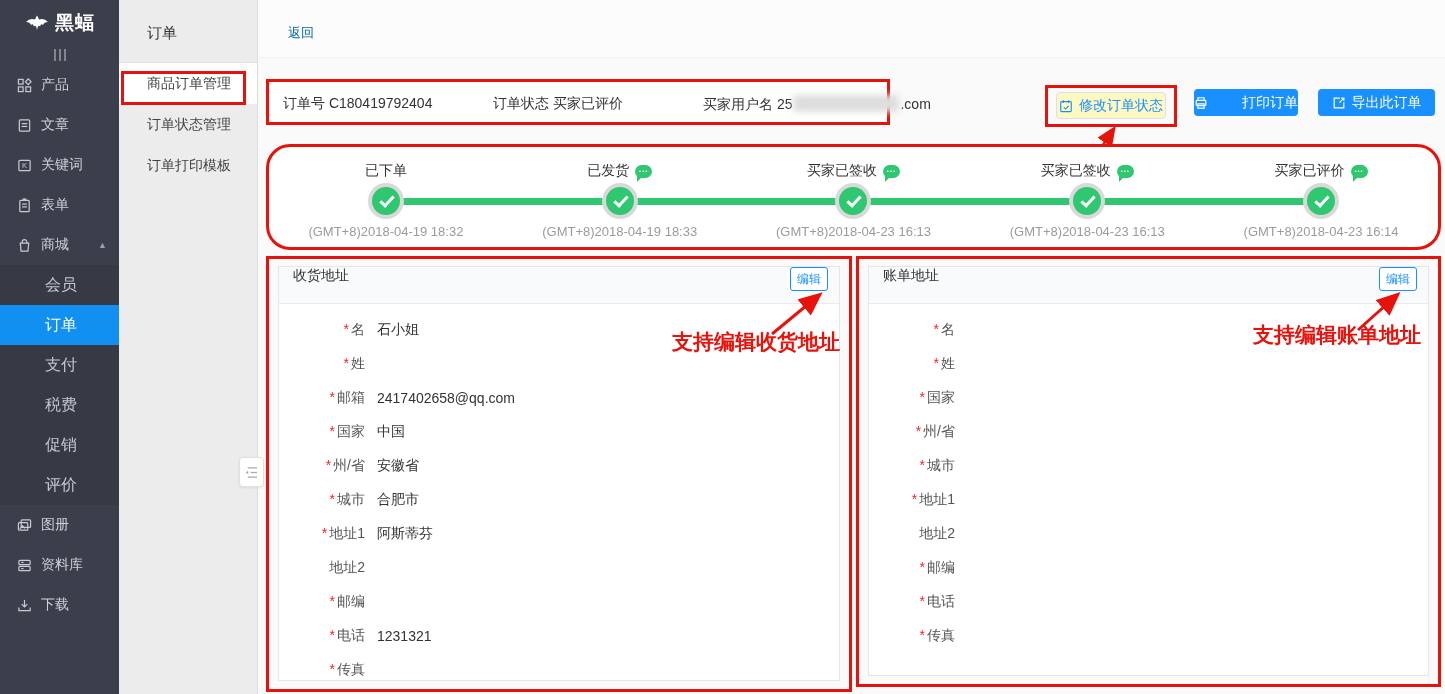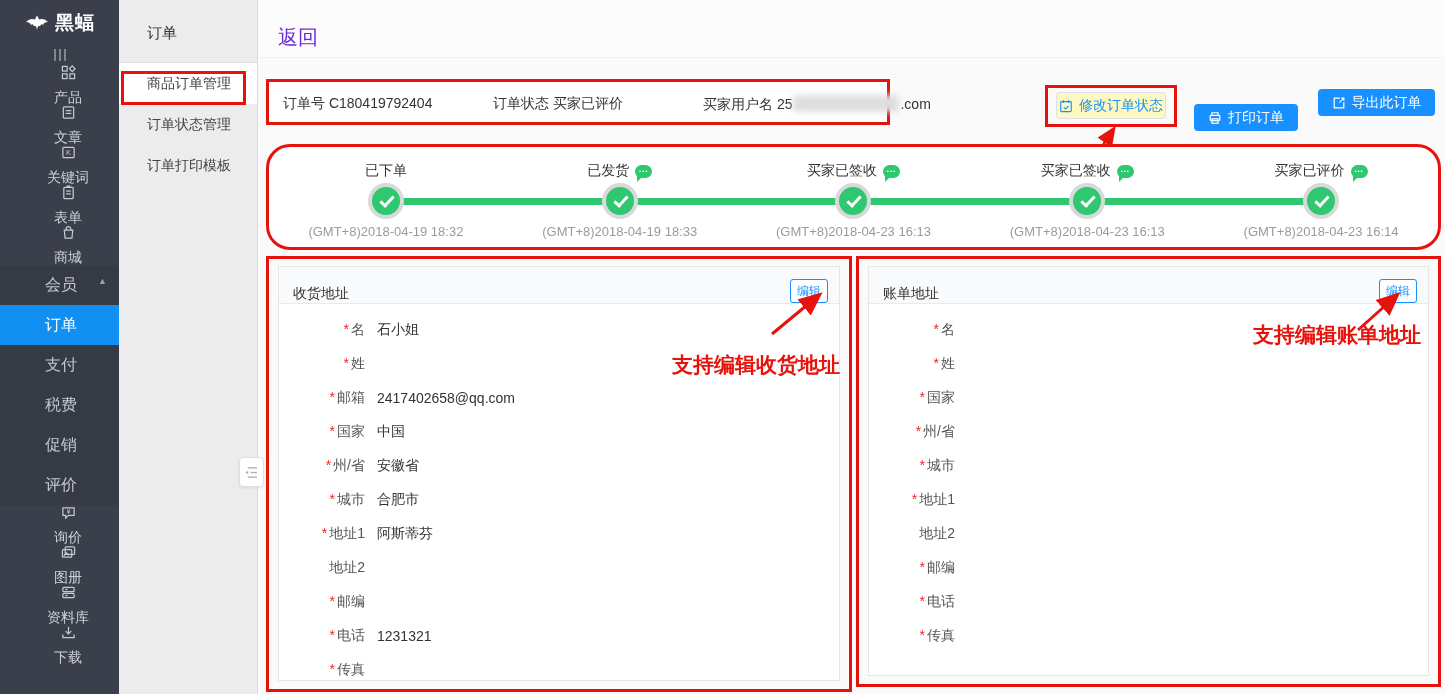--- a/index.html
+++ b/index.html
@@ -9,67 +9,67 @@
     font-family: "Liberation Sans", "DejaVu Sans", sans-serif;
     background: #fafafa;
     overflow: hidden;
     color:#333;
   }
   
   .sidebar-dark { position:absolute; left:0; top:0; width:119px; height:694px; background:#3a3f4b; }
   .logo { height:45px; display:flex; align-items:center; justify-content:center; gap:5px; color:#fff; font-size:19px; font-weight:bold; letter-spacing:1px; }
   .collapse-row { height:20px; display:flex; align-items:center; justify-content:center; gap:3px; cursor:pointer; }
   .collapse-row i { width:2px; height:12px; background:#80858f; }
-  .nav-item { height:40px; display:flex; align-items:center; padding-left:17px; gap:9px; font-size:14px; color:#ccd0d7; cursor:pointer;flex-direction:column; }
+  .nav-item { height:40px; display:flex; align-items:center; padding-left:17px; gap:9px; font-size:14px; color:#ccd0d7; cursor:pointer; }
   .nav-item .icon { width:15px; height:15px; display:flex; }
   .caret { margin-left:auto; margin-right:12px; font-size:9px; color:#9aa0ab; }
   .caret::before { content:"▲"; }
   .subnav { background:#353a45; }
   .subnav-item { height:40px; line-height:40px; padding-left:45px; font-size:16px; color:#c3c7cf; cursor:pointer; }
   .subnav-item.active { background:#1190f2; color:#fff; }
   
   .sidebar-light { position:absolute; left:119px; top:0; width:139px; height:694px; background:#ececec; border-right:1px solid #dcdcdc; }
   .submenu-title { height:63px; padding:24px 0 0 28px; font-size:15px; color:#333; border-bottom:1px solid #e0e0e0; }
   .submenu-item { height:41px; line-height:41px; padding-left:28px; font-size:14px; color:#444; cursor:pointer; }
   .submenu-item.active { background:#fff; }
   
   .main { position:absolute; left:259px; top:0; width:1186px; height:694px; }
   .topbar { height:58px; background:#fcfcfd; border-bottom:1px solid #f1f1f1; }
-  .back-link { position:absolute; left:19px; top:24px; font-size:20px; color:#6d28d9; cursor:pointer; }
+  .back-link { position:absolute; left:29px; top:24px; font-size:13px; color:#0369a1; cursor:pointer; }
   
   .annotation-box { position:absolute; border:3px solid #e8120c; background:#fff; }
   
   .info-box { left:7px; top:79px; width:624px; height:46px; }
   .info-group { position:absolute; top:13px; font-size:14px; color:#333; white-space:nowrap; }
   .blur-chip { display:inline-block; vertical-align:-3px; width:106px; height:17px; margin:0 1px; background:#dedede; border-radius:3px; filter:blur(3px); }
   
   .modify-box { left:786px; top:85px; width:132px; height:42px; background:transparent; }
   .btn { position:absolute; height:27px; border-radius:4px; font-size:14px; display:flex; align-items:center; justify-content:center; gap:6px; cursor:pointer; }
   .btn-outline { left:797px; top:92px; width:110px; background:#fef9c3; border:1px solid #dcdfe6; color:#1890ff; }
   .btn-blue { background:#1890ff; color:#fff; border:none; }
-  .btn-print { left:935px; top:104px; width:104px; }
+  .btn-print { left:935px; top:89px; width:104px;justify-content:space-between; }
   .btn-export { left:1059px; top:89px; width:117px; }
   .arrow-svg { position:absolute; overflow:visible; }
   
   .timeline-box { left:7px; top:144px; width:1175px; height:106px;border-radius:24px; }
   .steps { display:flex; height:100%; position:relative; }
   .timeline-line { position:absolute; left:10%; right:10%; top:51px; height:7px; background:#2fc76f; border-radius:3px; }
   .step { flex:1; position:relative; text-align:center; }
   .step-label { display:inline-flex; align-items:center; gap:6px; margin-top:15px; font-size:14px; color:#333; }
   .bubble { position:relative; width:17px; height:13px; background:#2fc76f; border-radius:7px; display:inline-block; }
   .bubble::before { content:"•••"; position:absolute; left:0; right:0; top:0; bottom:0; color:#fff; font-size:6px; line-height:13px; text-align:center; letter-spacing:1px; }
   .bubble::after { content:""; position:absolute; left:2px; bottom:-4px; border:3px solid transparent; border-top-color:#2fc76f; border-left-color:#2fc76f; }
   .step-circle { position:absolute; top:40px; left:50%; margin-left:-14px; width:28px; height:28px; border-radius:50%; background:#2fc76f; box-shadow:0 0 0 4px #d9d9d9; z-index:1; }
   .step-circle::before { content:""; position:absolute; left:8px; top:9px; width:11px; height:5px; border-left:3px solid #fff; border-bottom:3px solid #fff; transform:rotate(-47deg); }
   .step-time { position:absolute; top:77px; width:100%; font-size:13px; color:#9b9b9b; white-space:nowrap; }
   
   .ship-box { left:7px; top:256px; width:586px; height:436px; background:transparent; }
   .bill-box { left:597px; top:256px; width:585px; height:431px; background:transparent; }
   .panel { position:absolute; left:9px; right:9px; top:7px; bottom:8px; background:#fff; border:1px solid #e4e7ea; }
-  .panel-header { height:37px; background:#f8fafc; border-bottom:1px solid #e8ebee; display:flex; align-items:flex-end; padding:0 11px 0 14px; font-size:14px; color:#333; }
+  .panel-header { height:37px; background:#f8fafc; border-bottom:1px solid #e8ebee; display:flex; align-items:flex-start; padding:0 11px 0 14px; font-size:14px; color:#333; }
   .edit-btn { margin-left:auto; width:38px; height:24px; background:#fff; border:1px solid #1890ff; border-radius:3px; color:#1890ff; font-size:12px; display:flex; align-items:center; justify-content:center; cursor:pointer; }
   .panel-body { padding-top:9px; }
   .field-row { height:34px; display:flex; align-items:center; font-size:14px; }
   .field-label { width:86px; text-align:right; color:#555; white-space:nowrap; }
   .star { color:#f5222d; margin-right:2px; }
   .field-value { margin-left:12px; color:#333; }
   .annotation-text { position:absolute; font-family:"Liberation Serif","DejaVu Serif",serif; font-weight:bold; font-size:21px; color:#e8120c; white-space:nowrap; }
 </style>
 </head>
 <body>
@@ -138,29 +138,20 @@
     <span>商城</span>
     <span class="caret"></span>
   </div>
   <div class="subnav">
     <div class="subnav-item">会员</div>
     <div class="subnav-item active">订单</div>
     <div class="subnav-item">支付</div>
     <div class="subnav-item">税费</div>
     <div class="subnav-item">促销</div>
     <div class="subnav-item">评价</div>
-  </div>
-  <div class="nav-item">
-    <span class="icon">
-        <svg width="15" height="15" viewBox="0 0 16 16" fill="none" stroke="#c6cad2" stroke-width="1.3">
-          <path d="M2 3h12v8H8l-3 3v-3H2z"></path>
-          <text x="8" y="9.5" font-size="7" stroke="none" fill="#c6cad2" text-anchor="middle">¥</text>
-        </svg>
-      </span>
-    <span>询价</span>
   </div>
   <div class="nav-item">
     <span class="icon">
         <svg width="15" height="15" viewBox="0 0 16 16" fill="none" stroke="#c6cad2" stroke-width="1.3">
           <rect x="4.5" y="2" width="10" height="8" rx="1"></rect>
           <rect x="1.5" y="5" width="10" height="8" rx="1"></rect>
           <path d="M3 11.5l3-3 2.5 2.5"></path>
         </svg>
       </span>
     <span>图册</span>
@@ -351,21 +342,21 @@
         <div class="field-row">
             <span class="field-label"><span class="star">*</span><span>电话</span></span>
             <span class="field-value">1231321</span>
           </div>
         <div class="field-row">
             <span class="field-label"><span class="star">*</span><span>传真</span></span>
             <span class="field-value"></span>
           </div>
       </div>
     </div>
-    <div class="annotation-text" style="left:403px; top:69px;margin-top:23px;">支持编辑收货地址</div>
+    <div class="annotation-text" style="left:403px; top:69px;">支持编辑收货地址</div>
   </div>
   <svg class="arrow-svg" style="left:505px; top:288px;" width="64" height="52">
     <defs>
         <marker id="ah2" markerWidth="9" markerHeight="8" refX="6" refY="3.5" orient="auto">
           <path d="M0 0L8 3.5L0 7z" fill="#e8120c"></path>
         </marker>
       </defs>
     <line x1="8" y1="46" x2="54" y2="8" stroke="#e8120c" stroke-width="3" marker-end="url(#ah2)"></line>
   </svg>
 

